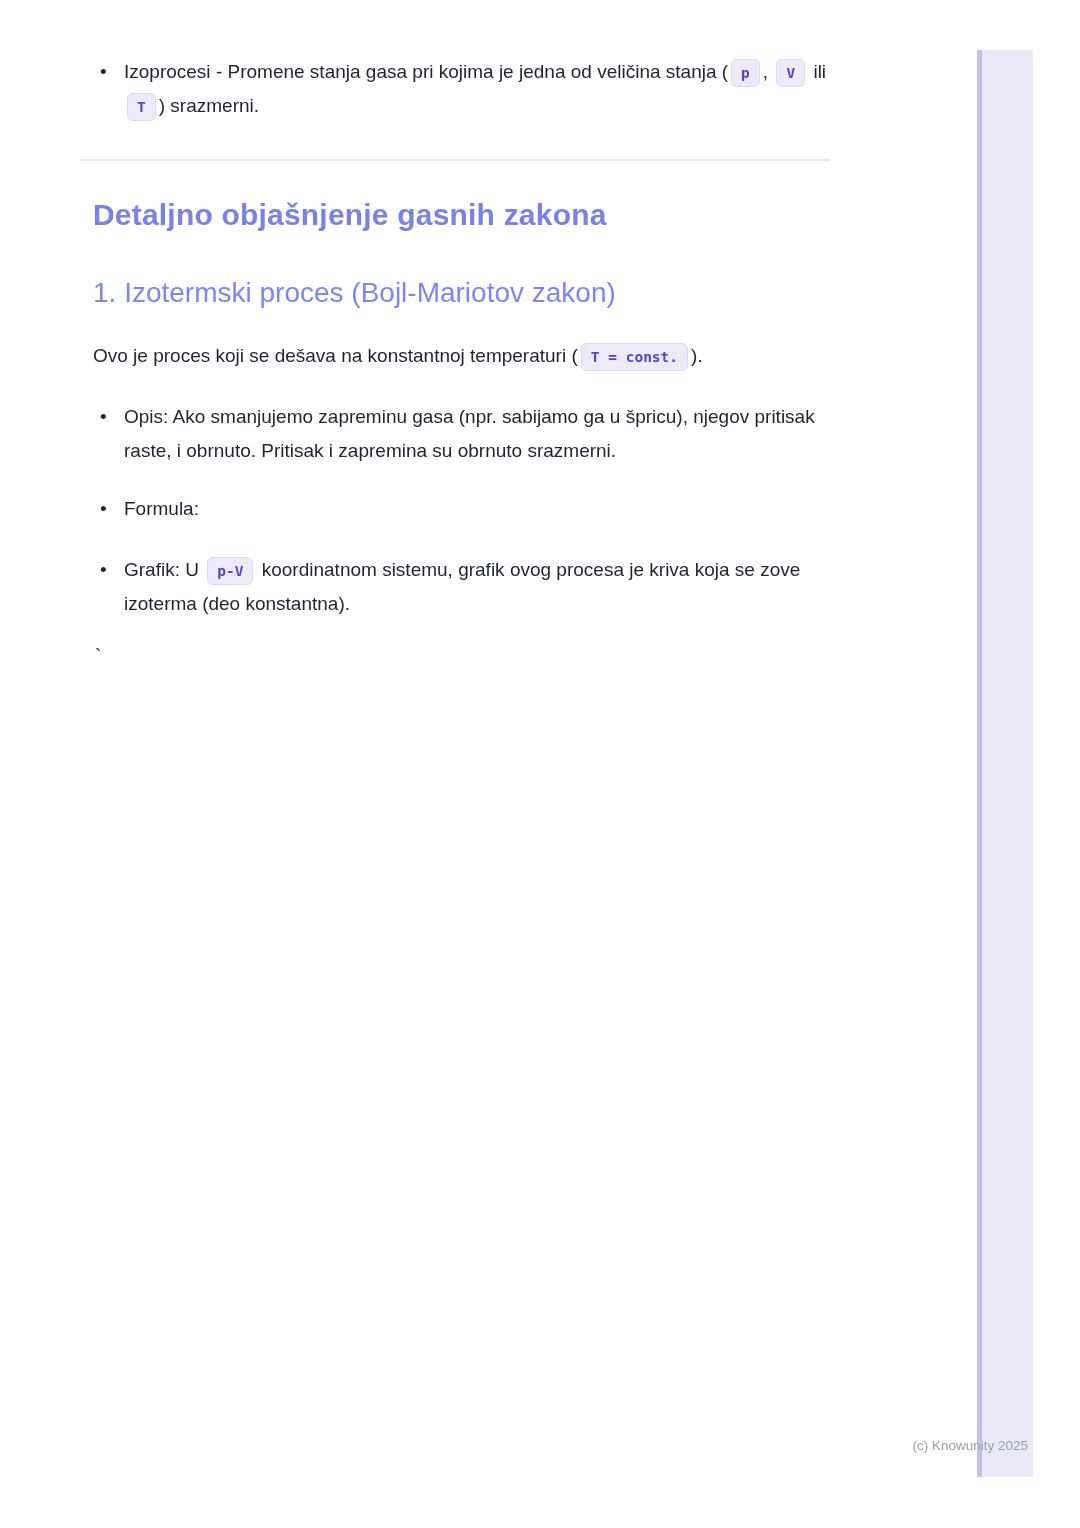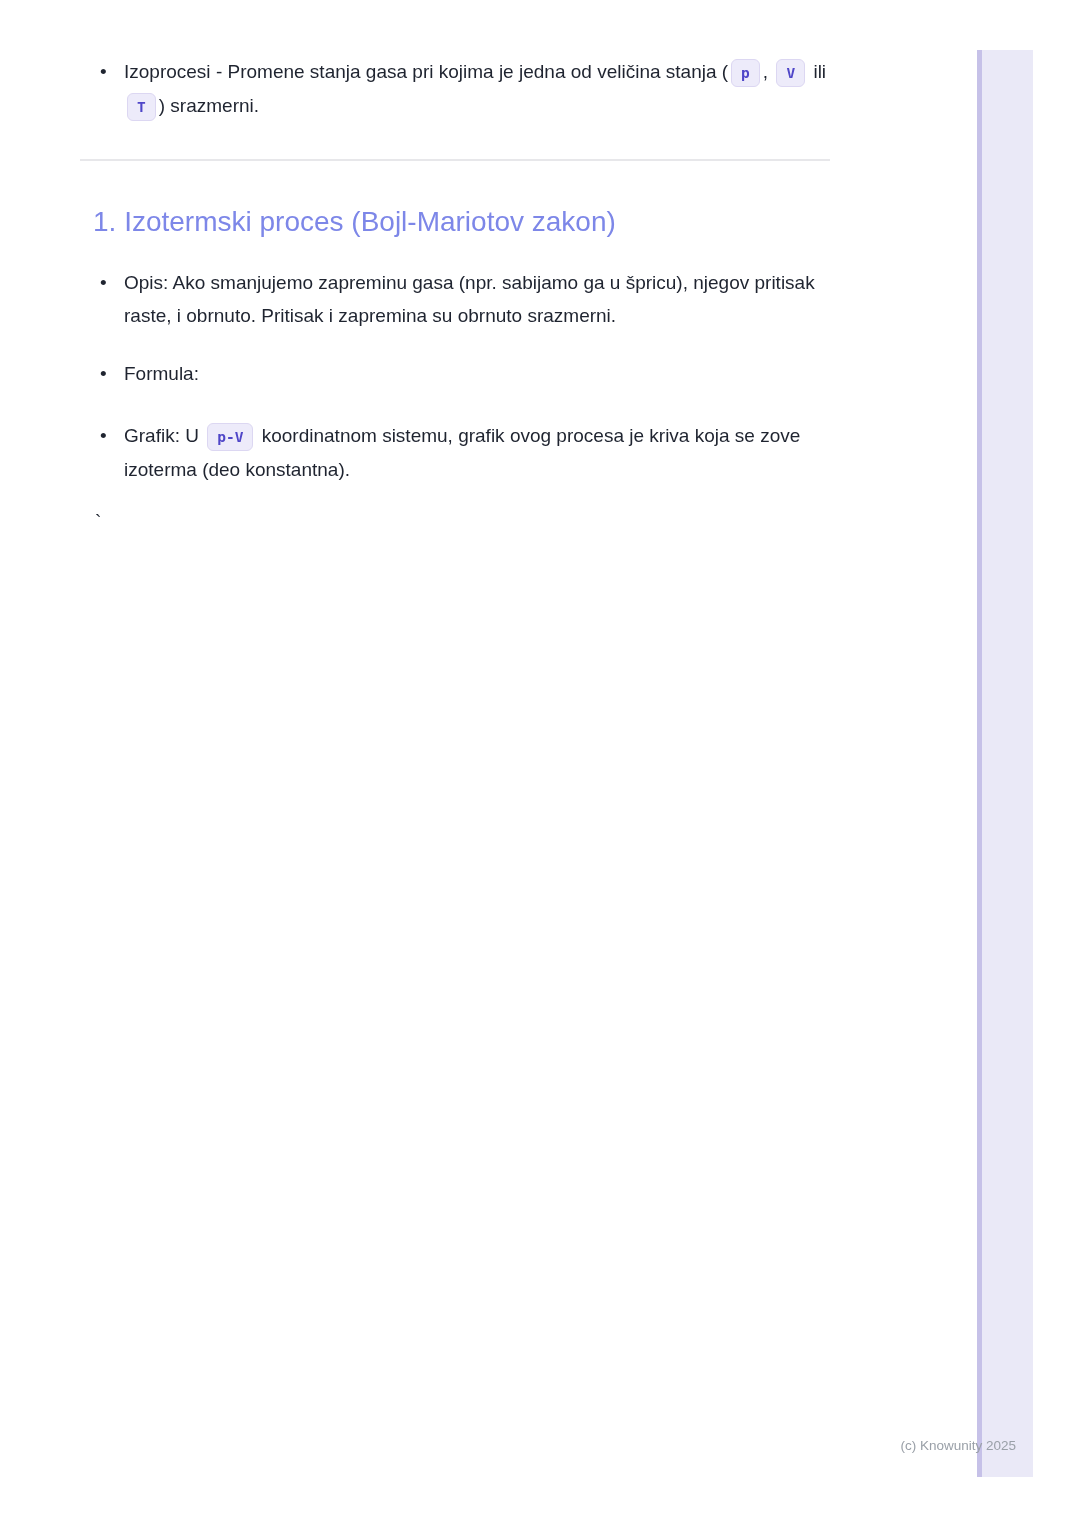--- a/index.html
+++ b/index.html
@@ -112,21 +112,21 @@
     top: 50px;
     width: 56px;
     height: 1427px;
     background: #eae9f7;
     border-left: 5px solid #c6c1e8;
     z-index: 1;
   }
   .footer {
     position: absolute;
     top: 1438px;
-    left: 4px;
+    left: 16px;
     width: 1012px;
     text-align: right;
     font-size: 13.5px;
     color: #9aa0a8;
     z-index: 2;
   }
 </style>
 </head>
 <body>
 
@@ -136,23 +136,25 @@
 
   <ul>
     <li class="bullet">
       <span class="dot">•</span>
       <b>Izoprocesi</b><span> - Promene stanja gasa pri kojima je jedna od veličina stanja (</span><span class="chip">p</span><span>,</span> <span class="chip">V</span> <span>ili</span> <span class="chip">T</span><span>) srazmerni.</span>
     </li>
   </ul>
 
   <hr class="divider">
 
+  <h2 class="h2">Detaljno objašnjenje gasnih zakona</h2>
 
   <h3 class="h3">1. Izotermski proces (Bojl-Mariotov zakon)</h3>
 
+  <p class="para"><span>Ovo je proces koji se dešava na </span><b>konstantnoj temperaturi</b><span> (</span><span class="chip">T = const.</span><span>).</span></p>
 
   <ul class="list-block">
     <li class="bullet">
       <span class="dot">•</span>
       <b>Opis</b><span>: Ako smanjujemo zapreminu gasa (npr. sabijamo ga u špricu), njegov pritisak raste, i obrnuto. Pritisak i zapremina su obrnuto srazmerni.</span>
     </li>
     <li class="bullet">
       <span class="dot">•</span>
       <b>Formula</b><span>:</span>
     </li>

